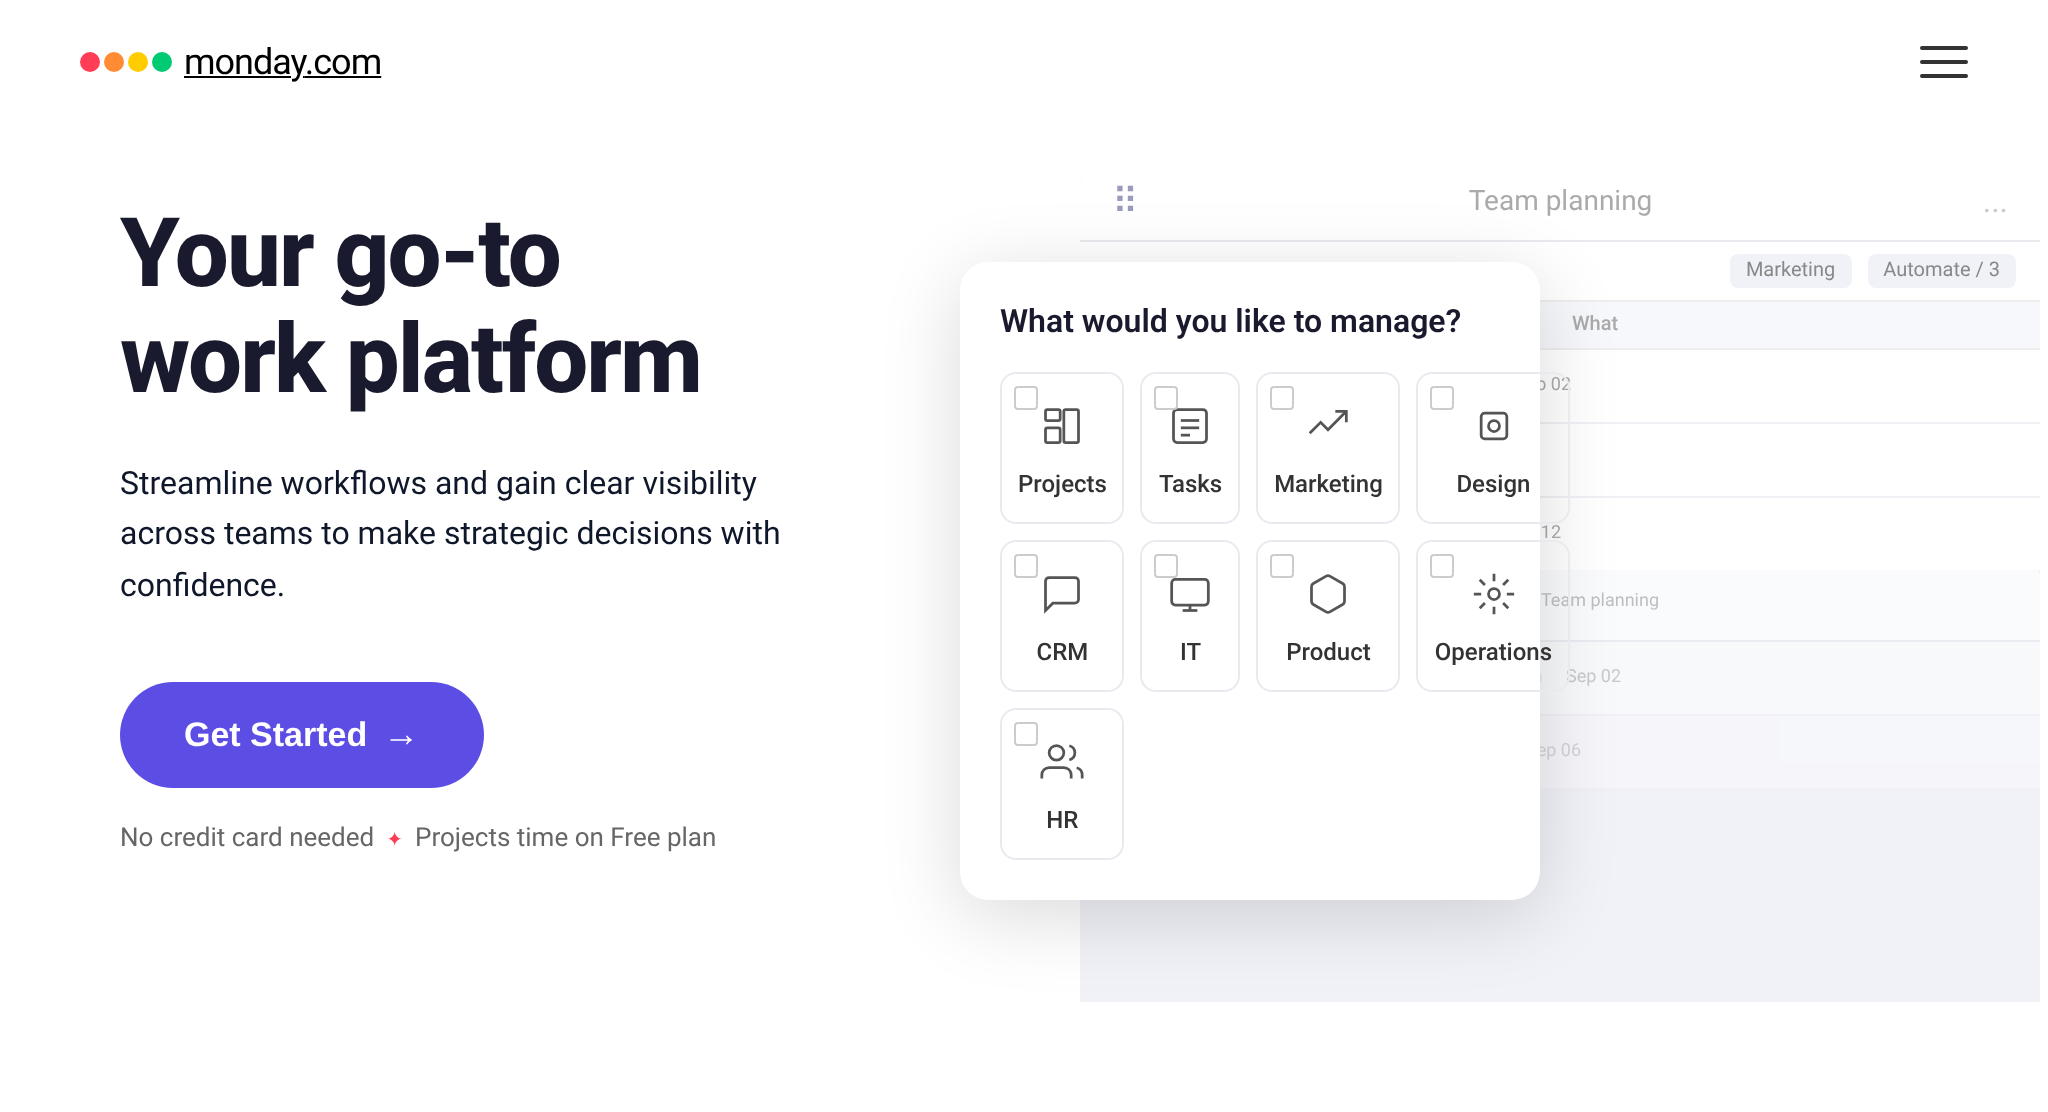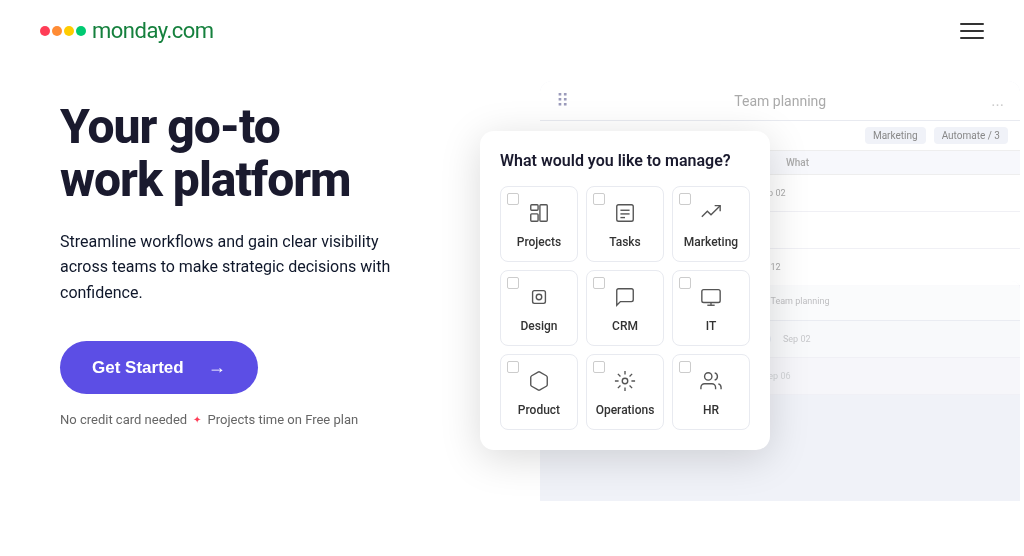--- a/index.html
+++ b/index.html
@@ -41,22 +41,23 @@
 
     .logo-text {
       font-size: 22px;
       font-weight: 700;
       color: #111;
       letter-spacing: -0.5px;
     }
 
     .logo-text span {
       font-weight: 400;
-      color: #15803d;
-      font-size: 22px;
+      color: #000000;
+      font-size: 18px;
+      text-decoration: underline;
     }
 
     .hamburger {
       display: flex;
       flex-direction: column;
       gap: 5px;
       cursor: pointer;
     }
 
     .hamburger span {
@@ -101,21 +102,21 @@
       background: #5c4ee5;
       color: #fff;
       border: none;
       border-radius: 30px;
       padding: 16px 32px;
       font-size: 17px;
       font-weight: 600;
       cursor: pointer;
       display: inline-flex;
       align-items: center;
-      gap: 24px;
+      gap: 8px;
       margin-bottom: 18px;
     }
 
     .cta-arrow {
       font-size: 18px;
     }
 
     .no-credit {
       font-size: 13px;
       color: #666;
@@ -263,21 +264,21 @@
 
     .modal-title {
       font-size: 16px;
       font-weight: 600;
       color: #1a1a2e;
       margin-bottom: 16px;
     }
 
     .grid-options {
       display: grid;
-      grid-template-columns: repeat(3, 1fr);
+      grid-template-columns: repeat(4, 1fr);
       gap: 8px;
     }
 
     .option-item {
       border: 1.5px solid #e8eaf0;
       border-radius: 8px;
       padding: 12px 8px;
       display: flex;
       flex-direction: column;
       align-items: center;

